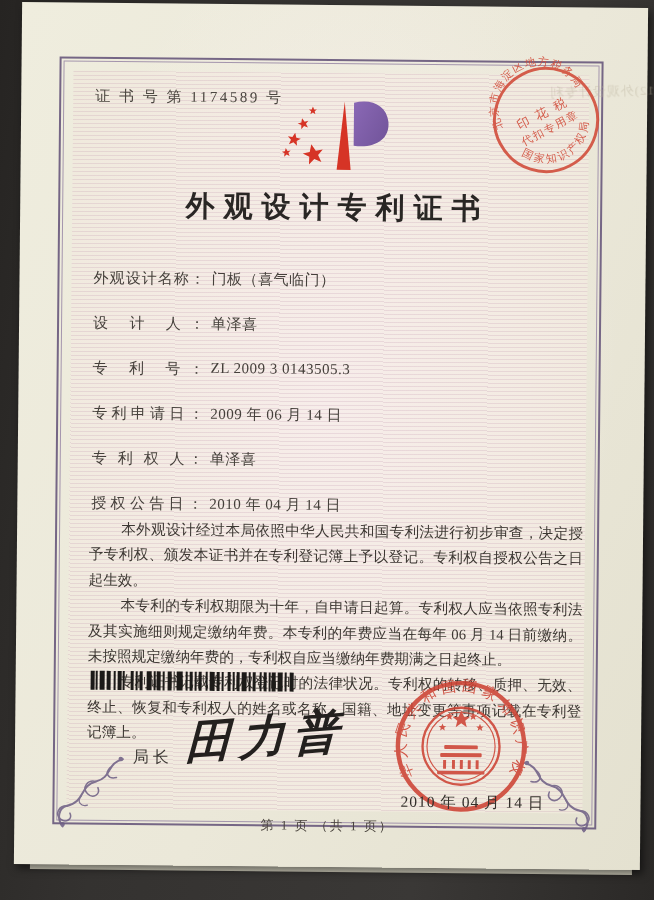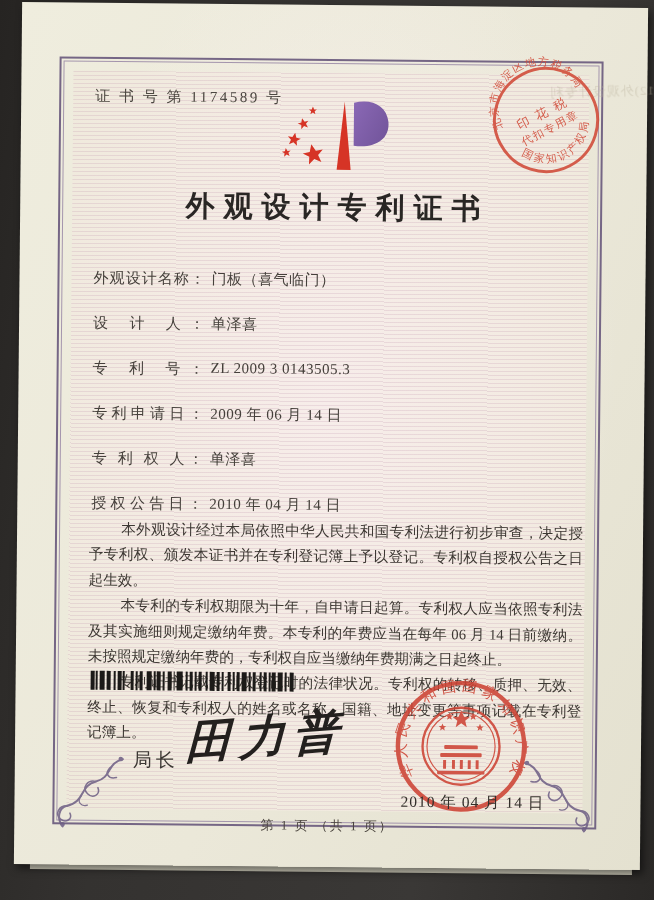--- a/index.html
+++ b/index.html
@@ -52,21 +52,21 @@
   .fvalue{margin-left:6px;}
 
   .body-text{position:absolute;left:72px;top:514px;width:494px;z-index:5;
     font-size:14.6px;line-height:25.4px;color:#3d3833;text-align:justify;}
   .body-text p{margin:0;text-indent:2.2em;}
 
   .barcode{position:absolute;left:75px;top:668px;height:19px;z-index:5;font-size:0;white-space:nowrap;}
   .barcode span{display:inline-block;height:100%;background:#1c1a18;vertical-align:top;}
 
   .sig-label{position:absolute;left:118px;top:744px;z-index:5;
-    font-size:19px;letter-spacing:4px;color:#3c3834;}
+    font-size:16px;letter-spacing:4px;color:#3c3834;}
   .sig-name{position:absolute;left:170px;top:702px;z-index:5;
     font-size:46px;font-weight:600;font-style:italic;letter-spacing:8px;
     color:#23201e;transform:rotate(-5deg) skewX(-6deg);}
 
   .office-seal{position:absolute;left:372px;top:666px;width:148px;height:148px;z-index:5;opacity:.87;}
   .seal-date{position:absolute;left:386px;top:786px;z-index:7;
     font-size:15.5px;letter-spacing:1px;color:#332f2a;}
   .footer-page{position:absolute;left:0;right:0;top:812px;z-index:5;text-align:center;
     font-size:13px;letter-spacing:2px;color:#4a443e;}
 </style>

